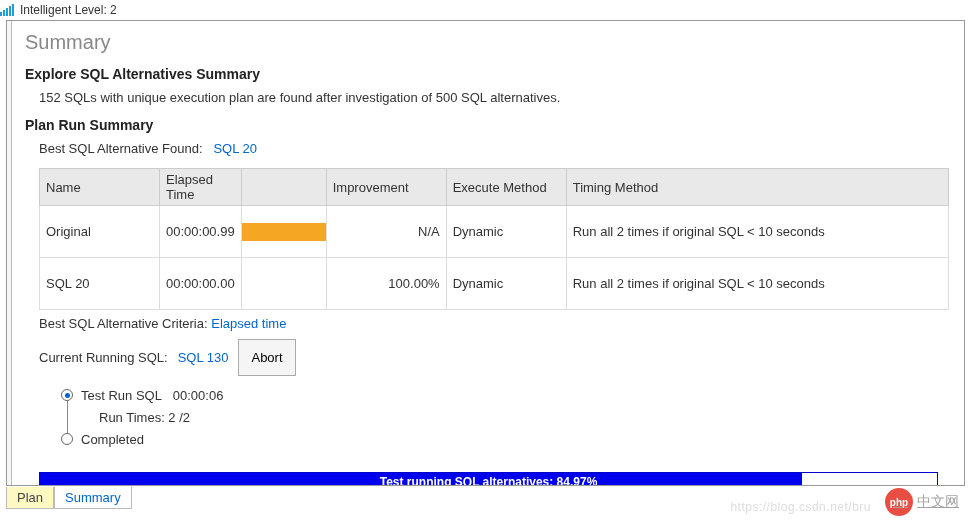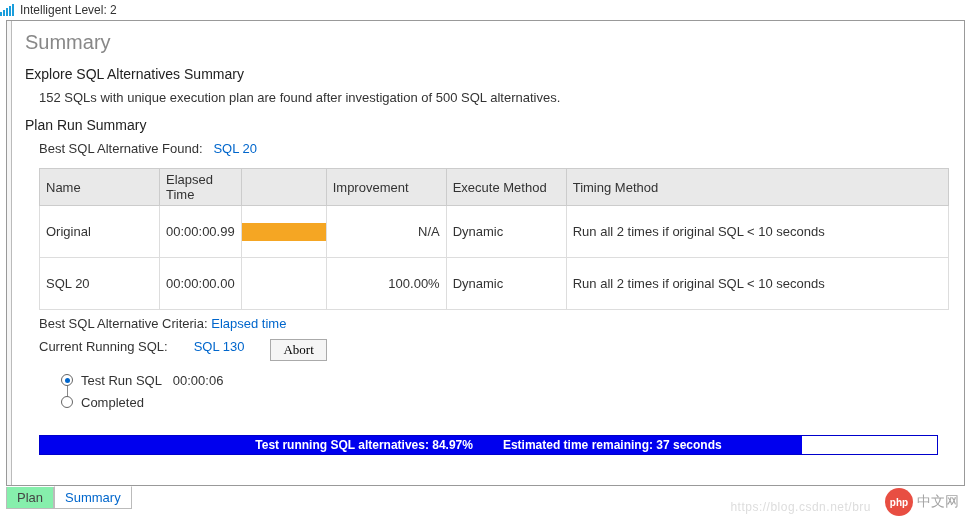--- a/index.html
+++ b/index.html
@@ -51,21 +51,21 @@
     margin-left: 12px;
   }
   h1.page-title {
     font-size: 20px;
     font-weight: 400;
     color: #888;
     margin: 4px 0 12px 0;
   }
   h2.section {
     font-size: 14px;
-    font-weight: normal;
+    font-weight: bold;
     margin: 6px 0 8px 0;
     color: #222;
   }
   .body-text {
     margin: 4px 0 12px 14px;
   }
   .inline-label { color: #333; }
   .link { color: #0066cc; cursor: pointer; }
   table.results {
     border-collapse: collapse;
@@ -93,27 +93,27 @@
   .bar-fill {
     background: #f5a623;
     height: 18px;
     width: 100%;
   }
   .right { text-align: right; }
   .criteria-row { margin: 6px 0 8px 14px; }
   .running-row {
     margin: 6px 0 10px 14px;
     display: flex;
-    align-items: flex-start;
-    gap: 26px;
+    align-items: center;
+    gap: 10px;
   }
   button.abort {
-    font-family: Liberation Serif, serif;
+    font-family: Liberation Sans, sans-serif;
     font-size: 13px;
-    padding: 2px 12px;
+    padding: 10px 12px;
     background: #f5f5f5;
     border: 1px solid #aaa;
     cursor: pointer;
   }
   .timeline {
     margin-left: 36px;
     position: relative;
     padding-left: 20px;
   }
   .timeline .rail {
@@ -173,41 +173,42 @@
     align-items: flex-end;
     margin: 0 6px;
     height: 24px;
     font-size: 13px;
     border-top: none;
   }
   .tab {
     padding: 3px 10px;
     border: 1px solid #bbb;
     border-top: none;
-    background: #86efac;
+    background: #fef9c3;
     cursor: pointer;
     color: #444;
     position: relative;
     top: -1px;
   }
   .tab.active {
     background: #fff;
     color: #0066cc;
     border-top: 1px solid #fff;
   }
   .watermark {
     position: absolute;
     right: 12px;
     bottom: 4px;
     display: flex;
     align-items: center;
     gap: 4px;
     color: #999;
     font-size: 14px;
     opacity: 0.9;
+    text-decoration: underline;
   }
   .watermark-url {
     position: absolute;
     right: 100px;
     bottom: 6px;
     color: #ddd;
     font-size: 12px;
     letter-spacing: 0.5px;
   }
   .php-badge {
@@ -298,31 +299,33 @@
     </div>
 
     <div class="timeline">
       <div class="rail"></div>
       <div class="tl-row">
         <span class="tl-bullet active"></span>
         <span>Test Run SQL</span>
         <span>&nbsp;&nbsp;&nbsp;</span>
         <span>00:00:06</span>
       </div>
+      <div class="tl-row" style="padding-left:18px">
+        <span>Run Times: 2 /2</span>
+      </div>
       <div class="tl-row">
         <span class="tl-bullet"></span>
         <span>Completed</span>
       </div>
     </div>
 
     <div class="progress-wrap">
       <div class="progress-fill" style="width:84.97%"></div>
       <div class="progress-text">
         <span>Test running SQL alternatives: 84.97%</span>
-        <span>Estimated time remaining: 37 seconds</span>
       </div>
     </div>
   </div>
 </div>
 
 <div class="tabs">
   <div class="tab">Plan</div>
   <div class="tab active">Summary</div>
 </div>
 

